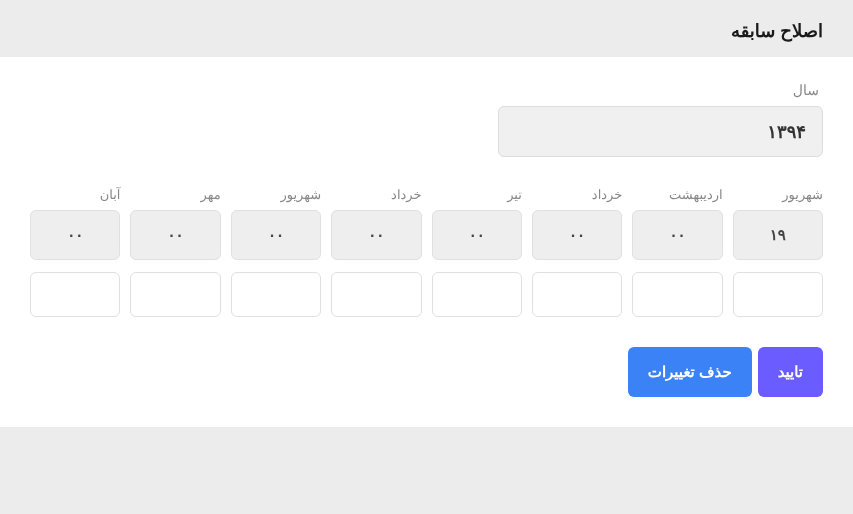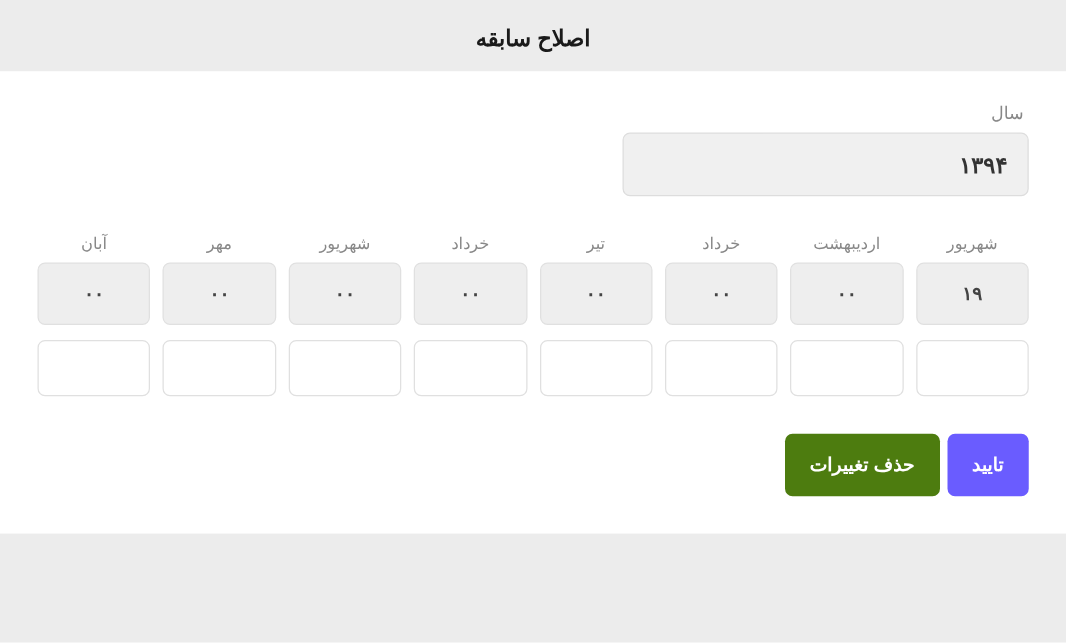--- a/index.html
+++ b/index.html
@@ -15,21 +15,21 @@
   overflow: hidden;
 }
 .header {
   background: #ececec;
   padding: 20px 30px 15px;
 }
 .header-title {
   font-size: 18px;
   font-weight: bold;
   color: #1a1a1a;
-  text-align: center;
+  text-align: right;
 }
 .main {
   background: #fff;
   padding: 25px 30px 30px;
 }
 .year-section {
   display: flex;
   flex-direction: column;
   align-items: flex-start;
   margin-bottom: 30px;
@@ -61,21 +61,21 @@
   margin-bottom: 12px;
 }
 .month-col {
   flex: 1;
   min-width: 0;
 }
 .month-label {
   font-size: 13px;
   color: #888;
   margin-bottom: 8px;
-  text-align: center;
+  text-align: right;
 }
 .cell {
   width: 100%;
   height: 50px;
   background: #eeeeee;
   border: 1px solid #e0e0e0;
   border-radius: 6px;
   display: flex;
   align-items: center;
   justify-content: center;
@@ -106,21 +106,21 @@
   font-size: 15px;
   font-weight: bold;
   cursor: pointer;
   font-family: inherit;
   color: #fff;
 }
 .btn-confirm {
   background: #6a5cff;
 }
 .btn-delete {
-  background: #4d7c0f;
+  background: #3b82f6;
 }
 .btn-cancel {
   background: #333333;
 }
 .footer-space {
   background: #ececec;
   height: 60px;
 }
 </style>
 </head>

